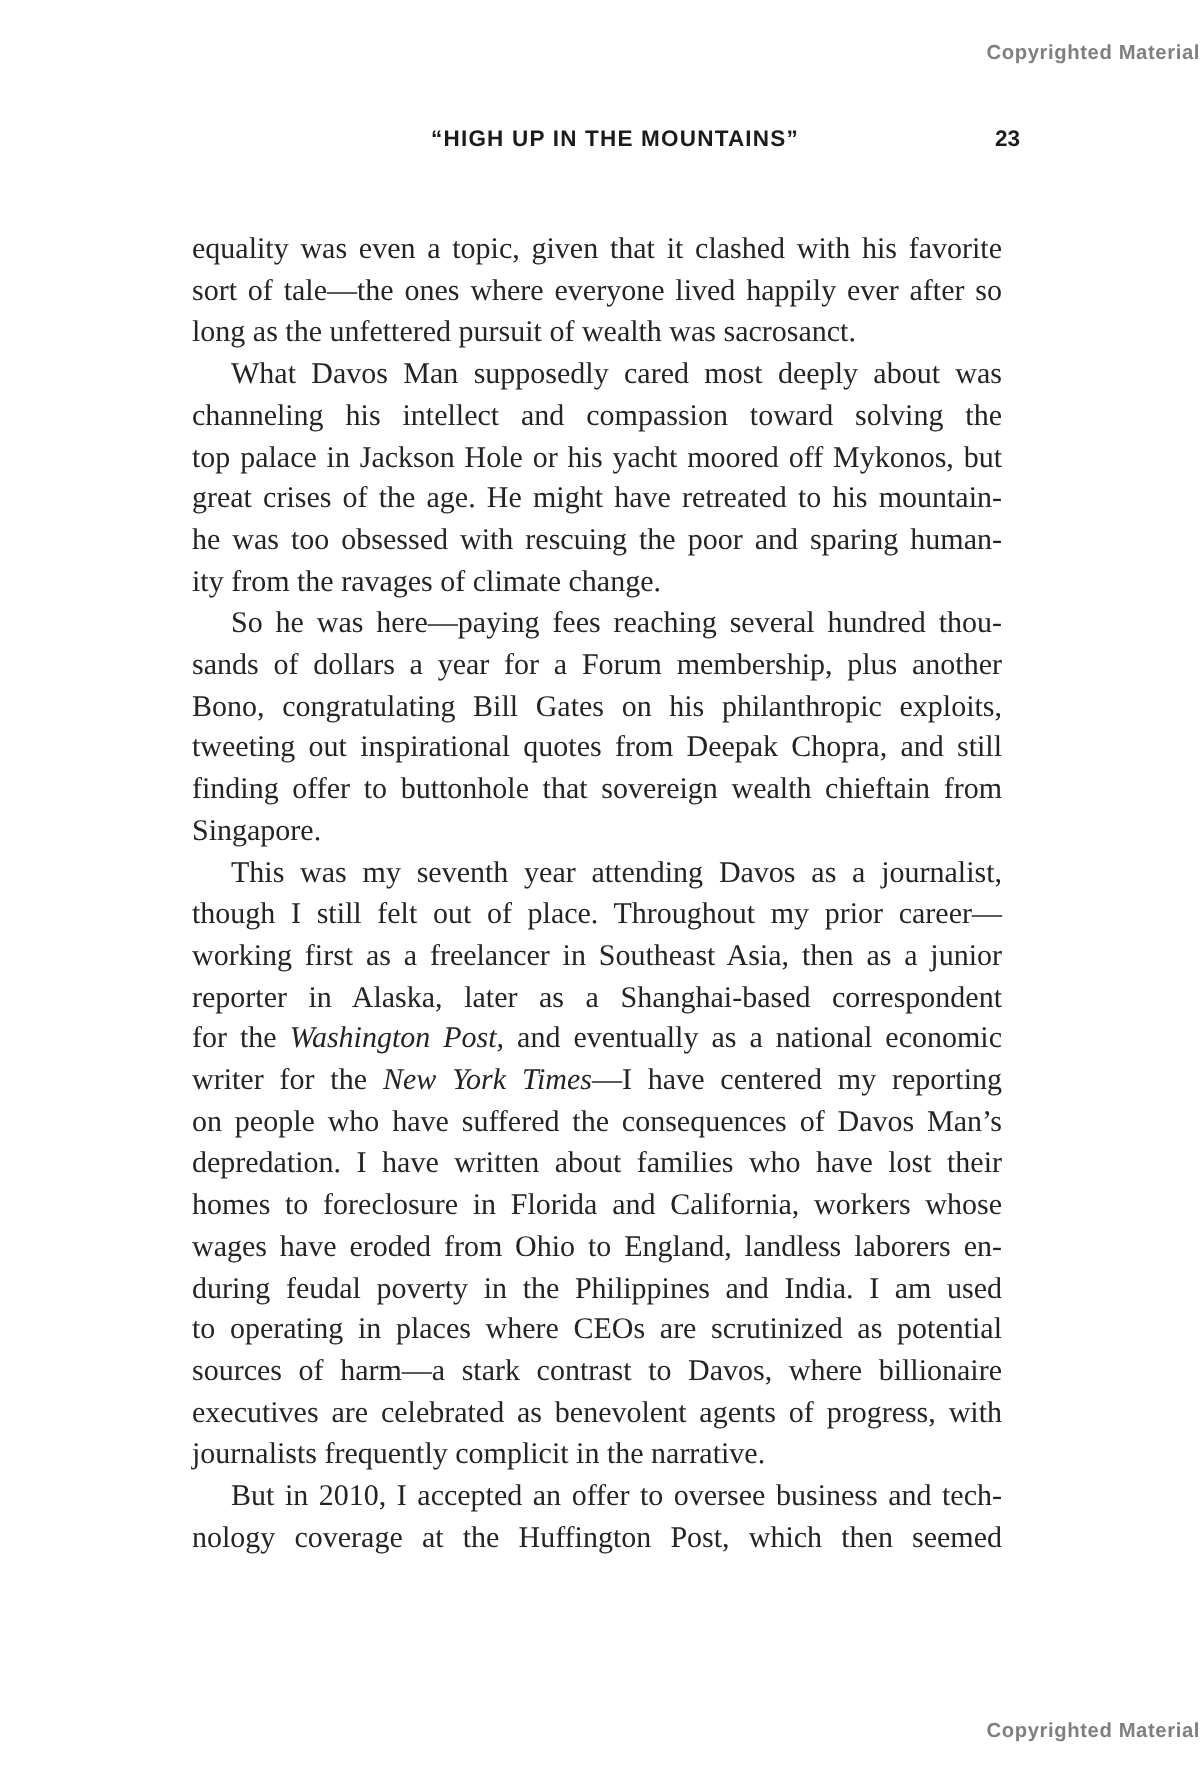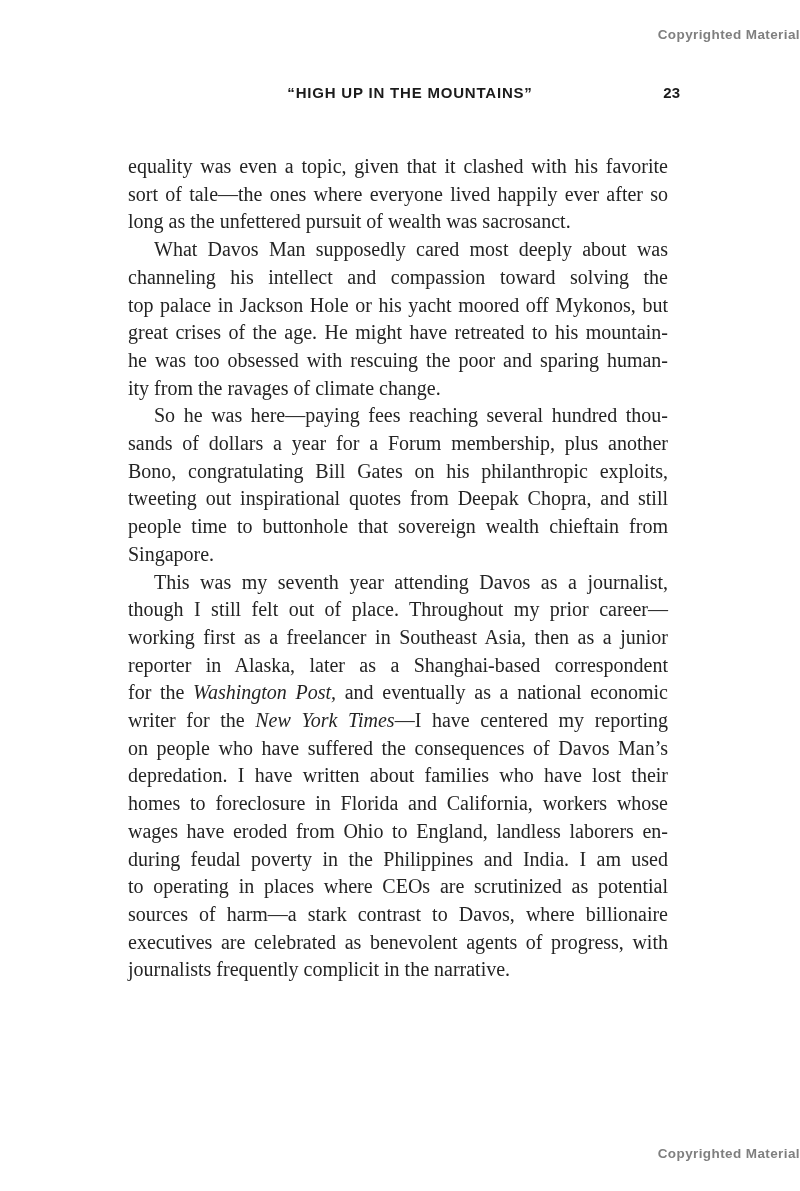--- a/index.html
+++ b/index.html
@@ -103,37 +103,41 @@
         <div class="line"><span>top palace in Jackson Hole or his yacht moored off Mykonos, but</span></div>
         <div class="line"><span>great crises of the age. He might have retreated to his mountain-</span></div>
         <div class="line"><span>he was too obsessed with rescuing the poor and sparing human-</span></div>
         <div class="line flush"><span>ity from the ravages of climate change.</span></div>
       </div>
       <div class="paragraph">
         <div class="line indent"><span>So he was here—paying fees reaching several hundred thou-</span></div>
         <div class="line"><span>sands of dollars a year for a Forum membership, plus another</span></div>
         <div class="line"><span>Bono, congratulating Bill Gates on his philanthropic exploits,</span></div>
         <div class="line"><span>tweeting out inspirational quotes from Deepak Chopra, and still</span></div>
-        <div class="line"><span>people time to buttonhole that sovereign wealth chieftain from</span></div>
+        <div class="line"><span>finding offer to buttonhole that sovereign wealth chieftain from</span></div>
         <div class="line flush"><span>Singapore.</span></div>
       </div>
       <div class="paragraph">
         <div class="line indent"><span>This was my seventh year attending Davos as a journalist,</span></div>
         <div class="line"><span>though I still felt out of place. Throughout my prior career—</span></div>
         <div class="line"><span>working first as a freelancer in Southeast Asia, then as a junior</span></div>
         <div class="line"><span>reporter in Alaska, later as a Shanghai-based correspondent</span></div>
         <div class="line"><span>for the </span><span class="italic">Washington Post,</span><span> and eventually as a national economic</span></div>
         <div class="line"><span>writer for the </span><span class="italic">New York Times</span><span>—I have centered my reporting</span></div>
         <div class="line"><span>on people who have suffered the consequences of Davos Man’s</span></div>
         <div class="line"><span>depredation. I have written about families who have lost their</span></div>
         <div class="line"><span>homes to foreclosure in Florida and California, workers whose</span></div>
         <div class="line"><span>wages have eroded from Ohio to England, landless laborers en-</span></div>
         <div class="line"><span>during feudal poverty in the Philippines and India. I am used</span></div>
         <div class="line"><span>to operating in places where CEOs are scrutinized as potential</span></div>
         <div class="line"><span>sources of harm—a stark contrast to Davos, where billionaire</span></div>
         <div class="line"><span>executives are celebrated as benevolent agents of progress, with</span></div>
         <div class="line flush"><span>journalists frequently complicit in the narrative.</span></div>
       </div>
+      <div class="paragraph">
+        <div class="line indent"><span>But in 2010, I accepted an offer to oversee business and tech-</span></div>
+        <div class="line"><span>nology coverage at the Huffington Post, which then seemed</span></div>
+      </div>
     </div>
 
   <div class="notice notice-bottom">Copyrighted Material</div>
 
 </div>
 
 </body></html>

